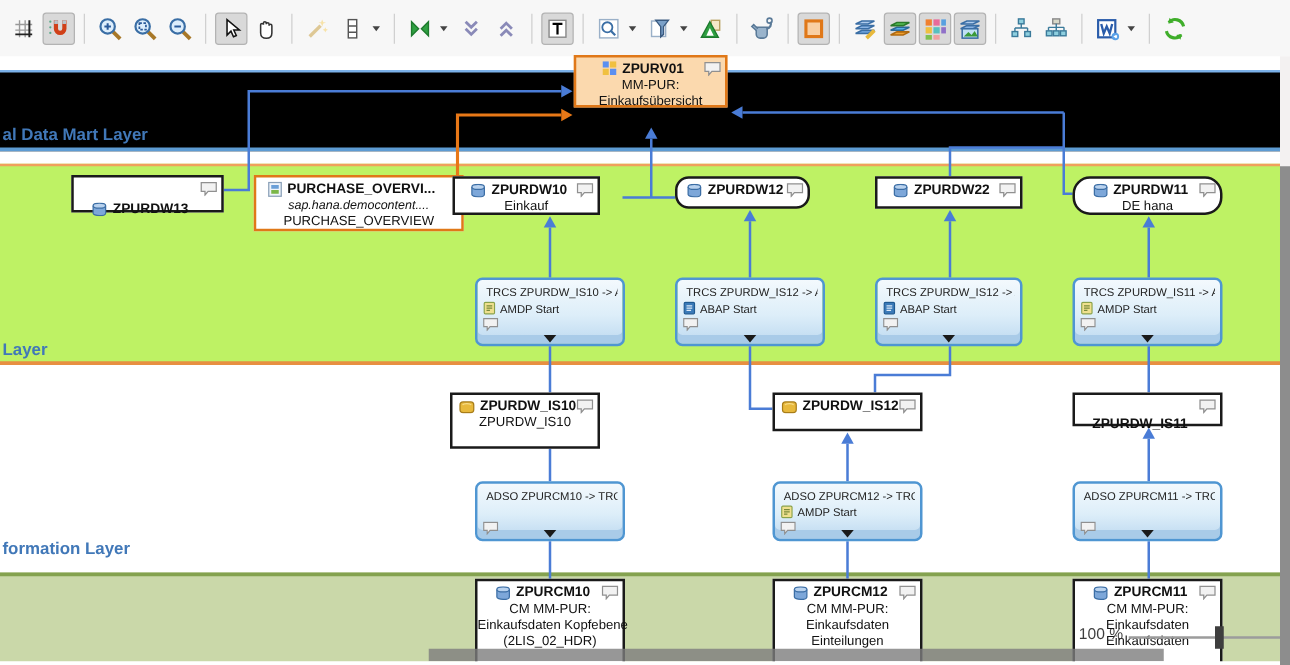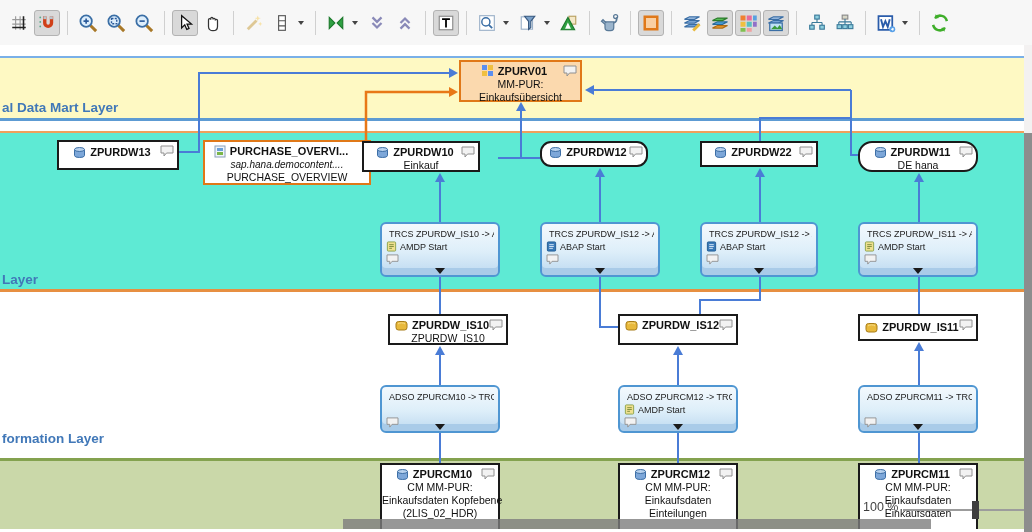--- a/index.html
+++ b/index.html
@@ -12,23 +12,23 @@
     background:#f7f7f7; display:flex; align-items:center; padding-left:6px; gap:2px; }
   .tbtn { width:26px; height:26px; display:flex; align-items:center; justify-content:center;
     border:1px solid transparent; border-radius:3px; flex:0 0 auto; }
   .tbtn.sel { background:#d9d9d9; border-color:#b3b3b3; }
   .tsep { width:1px; height:24px; background:#d0d0d0; margin:0 5px; flex:0 0 auto; }
   .caret { width:0; height:0; border-left:3.5px solid transparent; border-right:3.5px solid transparent;
     border-top:4px solid #444; margin:0 4px 0 1px; flex:0 0 auto; }
 
   
   .band { position:absolute; left:0; width:1032px; }
-  #band-datamart { top:56px; height:65px; background:#fef9c3;
+  #band-datamart { top:56px; height:65px; background:#000000;
     border-top:2px solid #7ab0e8; border-bottom:3px solid #5d9bd3; }
-  #band-propagation { top:131px; height:161px; background:#5eead4;
+  #band-propagation { top:131px; height:161px; background:#bef264;
     border-top:2px solid #f0a05c; border-bottom:3px solid #e78f41; }
   #band-source { top:458px; height:74px; background:#cad8a9; border-top:3px solid #84a24f; }
   .band-label { position:absolute; left:2px; font-size:13.5px; font-weight:bold; color:#4178b8; }
 
   
   .node { position:absolute; background:#fff; border:2px solid #1a1a1a; font-size:11px;
     color:#111; text-align:center; padding-top:2px; }
   .node .trow { display:flex; align-items:center; justify-content:center; gap:4px;
     font-weight:bold; height:14px; padding:0 16px 0 4px; white-space:nowrap; }
   .node .sub { font-size:10.5px; line-height:13px; white-space:nowrap; }
@@ -301,39 +301,39 @@
       <polygon points="678,346 673,355 683,355"></polygon>
       <polygon points="919,342 914,351 924,351"></polygon>
       <polygon points="585,90 594,85 594,95"></polygon>
       <polygon points="458,73 449,68 449,78"></polygon>
     </g>
 
     <path d="M352 168h14V92h83" stroke="#e87817" stroke-width="2.5" fill="none"></path>
     <polygon points="458,92 449,87 449,97" fill="#e87817"></polygon>
   </svg>
 
-  <div class="node ov" style="left:459px;top:60px;width:123px;height:42px;">
+  <div class="node ov" style="left:459px;top:44px;width:123px;height:42px;">
     <div class="trow">
         <svg width="12" height="12" viewBox="0 0 12 12">
           <rect x="0" y="0" width="5" height="5" fill="#5b8ff0"></rect>
           <rect x="6" y="0" width="5" height="5" fill="#f0c040"></rect>
           <rect x="0" y="6" width="5" height="5" fill="#f0c040"></rect>
           <rect x="6" y="6" width="5" height="5" fill="#5b8ff0"></rect>
         </svg>
         <span>ZPURV01</span>
       </div>
     <div class="sub">MM-PUR:</div>
     <div class="sub">Einkaufsübersicht</div>
     <span class="bubble"><svg width="14" height="12" viewBox="0 0 14 12">
           <path d="M1 1h12v7H6.5L4 11V8H1z" fill="#f2f2f2" stroke="#909090"></path>
         </svg></span>
   </div>
 
   <div class="node" style="left:57px;top:140px;width:122px;height:30px;">
-    <div class="trow" style="margin-top:1px;text-align:right;">
+    <div class="trow" style="margin-top:16px;text-align:right;">
         <svg width="13" height="11" viewBox="0 0 13 11">
           <path d="M1.5 2.5v6a5 2 0 0 0 10 0v-6" fill="#7da7d9" stroke="#3c6ea5"></path>
           <ellipse cx="6.5" cy="2.5" rx="5" ry="2" fill="#b9d2ee" stroke="#3c6ea5"></ellipse>
         </svg>
         <span>ZPURDW13</span>
       </div>
     <span class="bubble"><svg width="14" height="12" viewBox="0 0 14 12">
           <path d="M1 1h12v7H6.5L4 11V8H1z" fill="#f2f2f2" stroke="#909090"></path>
         </svg></span>
   </div>
@@ -487,21 +487,21 @@
         <span>AMDP Start</span>
       </div>
     <div class="row">
         <svg width="13" height="11" viewBox="0 0 14 12">
           <path d="M1 1h12v7H6.5L4 11V8H1z" fill="#f2f2f2" stroke="#909090"></path>
         </svg>
       </div>
     <span class="tri"></span>
   </div>
 
-  <div class="node" style="left:388px;top:314px;width:120px;height:31px;">
+  <div class="node" style="left:360px;top:314px;width:120px;height:45px;">
     <div class="trow">
         <svg width="13" height="11" viewBox="0 0 13 11">
           <rect x="1" y="1.5" width="11" height="8.5" rx="2.5" fill="#e8b93c" stroke="#a87d18"></rect>
           <path d="M3 4c1-1.5 6-1.5 7 0" stroke="#f7dd8a" fill="none"></path>
         </svg>
         <span>ZPURDW_IS10</span>
       </div>
     <div class="sub">ZPURDW_IS10</div>
     <span class="bubble"><svg width="14" height="12" viewBox="0 0 14 12">
           <path d="M1 1h12v7H6.5L4 11V8H1z" fill="#f2f2f2" stroke="#909090"></path>
@@ -513,21 +513,21 @@
           <rect x="1" y="1.5" width="11" height="8.5" rx="2.5" fill="#e8b93c" stroke="#a87d18"></rect>
           <path d="M3 4c1-1.5 6-1.5 7 0" stroke="#f7dd8a" fill="none"></path>
         </svg>
         <span>ZPURDW_IS12</span>
       </div>
     <span class="bubble"><svg width="14" height="12" viewBox="0 0 14 12">
           <path d="M1 1h12v7H6.5L4 11V8H1z" fill="#f2f2f2" stroke="#909090"></path>
         </svg></span>
   </div>
   <div class="node" style="left:858px;top:314px;width:120px;height:27px;">
-    <div class="trow" style="margin-top:2px;">
+    <div class="trow" style="margin-top:12px;flex-direction:column;">
         <svg width="13" height="11" viewBox="0 0 13 11">
           <rect x="1" y="1.5" width="11" height="8.5" rx="2.5" fill="#e8b93c" stroke="#a87d18"></rect>
           <path d="M3 4c1-1.5 6-1.5 7 0" stroke="#f7dd8a" fill="none"></path>
         </svg>
         <span>ZPURDW_IS11</span>
       </div>
     <span class="bubble"><svg width="14" height="12" viewBox="0 0 14 12">
           <path d="M1 1h12v7H6.5L4 11V8H1z" fill="#f2f2f2" stroke="#909090"></path>
         </svg></span>
   </div>

